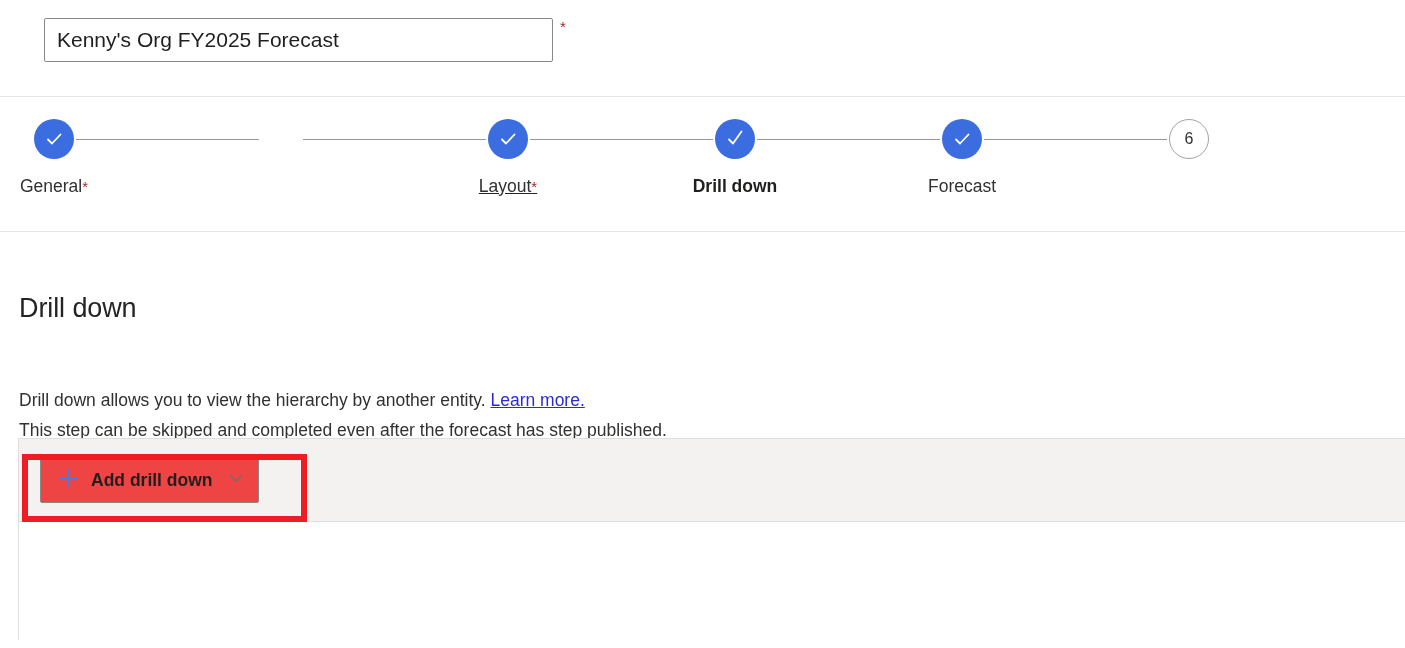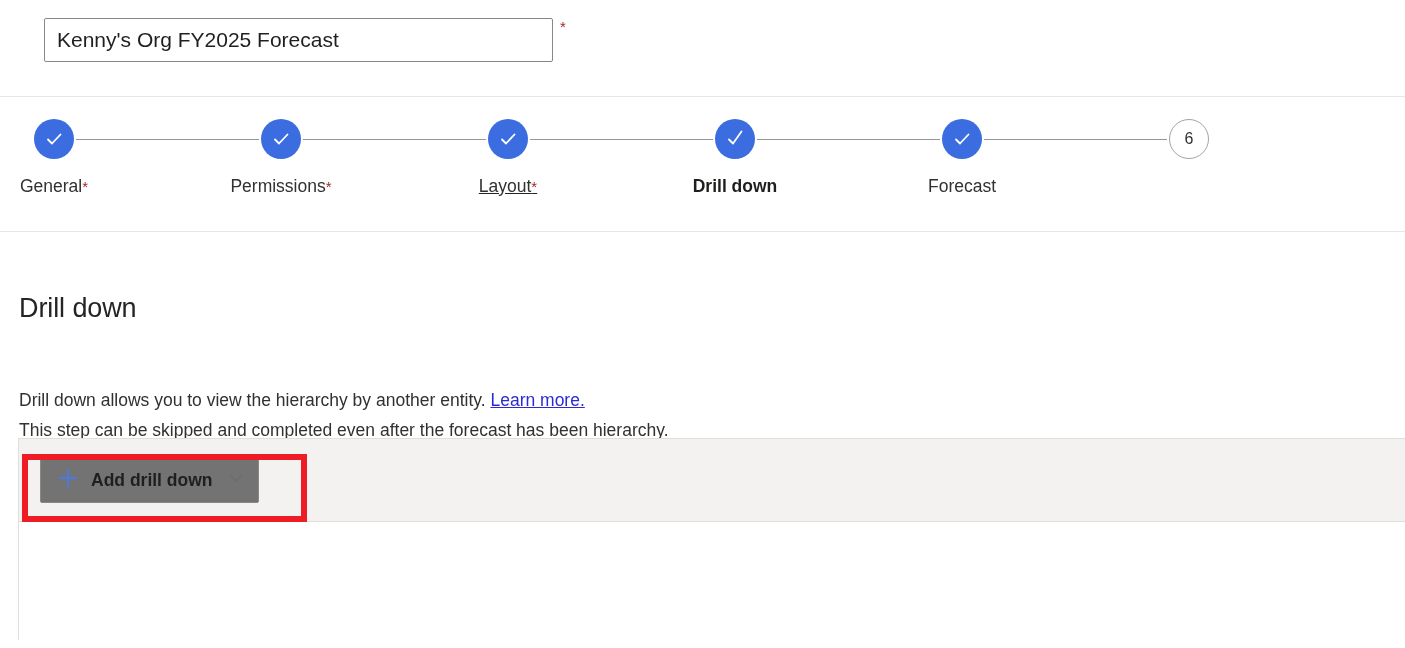--- a/index.html
+++ b/index.html
@@ -164,21 +164,21 @@
     border-left: 1px solid #e1dfdd;
     height: 84px;
     box-sizing: border-box;
     display: flex;
     align-items: center;
     padding-left: 21px;
   }
   .add-btn {
     height: 46px;
     box-sizing: border-box;
-    background: #737373;
+    background: #ef4444;
     border: 1px solid #8a8886;
     border-radius: 2px;
     display: inline-flex;
     align-items: center;
     padding: 0 13px 0 16px;
     gap: 12px;
     cursor: pointer;
     font-family: "Liberation Sans", sans-serif;
   }
   .add-btn .plus {
@@ -230,28 +230,20 @@
       <div class="connector" style="left: 757px; width: 183px;"></div>
       <div class="connector" style="left: 984px; width: 183px;"></div>
       <div class="step" style="left: -66px; width: 240px;">
         <div class="circle done">
           <svg width="22" height="22" viewBox="0 0 22 22">
             <path d="M5 11.5 L9 15.5 L17.5 6.5" stroke="#ffffff" stroke-width="1.8" fill="none" stroke-linecap="round" stroke-linejoin="round"></path>
           </svg>
         </div>
         <div class="step-label">General<span class="star">*</span></div>
       </div>
-      <div class="step" style="left: 161px; width: 240px;">
-        <div class="circle done">
-          <svg width="22" height="22" viewBox="0 0 22 22">
-            <path d="M5 11.5 L9 15.5 L17.5 6.5" stroke="#ffffff" stroke-width="1.8" fill="none" stroke-linecap="round" stroke-linejoin="round"></path>
-          </svg>
-        </div>
-        <div class="step-label">Permissions<span class="star">*</span></div>
-      </div>
       <div class="step" style="left: 388px; width: 240px; text-decoration: underline;">
         <div class="circle done">
           <svg width="22" height="22" viewBox="0 0 22 22">
             <path d="M5 11.5 L9 15.5 L17.5 6.5" stroke="#ffffff" stroke-width="1.8" fill="none" stroke-linecap="round" stroke-linejoin="round"></path>
           </svg>
         </div>
         <div class="step-label">Layout<span class="star">*</span></div>
       </div>
       <div class="step" style="left: 615px; width: 240px;">
         <div class="circle done">
@@ -275,21 +267,21 @@
     </div>
 </div>
 
 <div class="content">
 
   <h1 class="page-title">Drill down</h1>
 
   <div class="desc">
     <span>Drill down allows you to view the hierarchy by another entity.</span>
     <a href="#">Learn more.</a><br>
-    <span>This step can be skipped and completed even after the forecast has been hierarchy.</span>
+    <span>This step can be skipped and completed even after the forecast has step published.</span>
   </div>
 
   <div class="panel">
     <div class="command-bar">
       <div class="add-btn">
         <span class="plus">
           <svg width="22" height="22" viewBox="0 0 22 22">
             <path d="M11 2 V20 M2 11 H20" stroke="#4a7ae0" stroke-width="2" fill="none"></path>
           </svg>
         </span>

